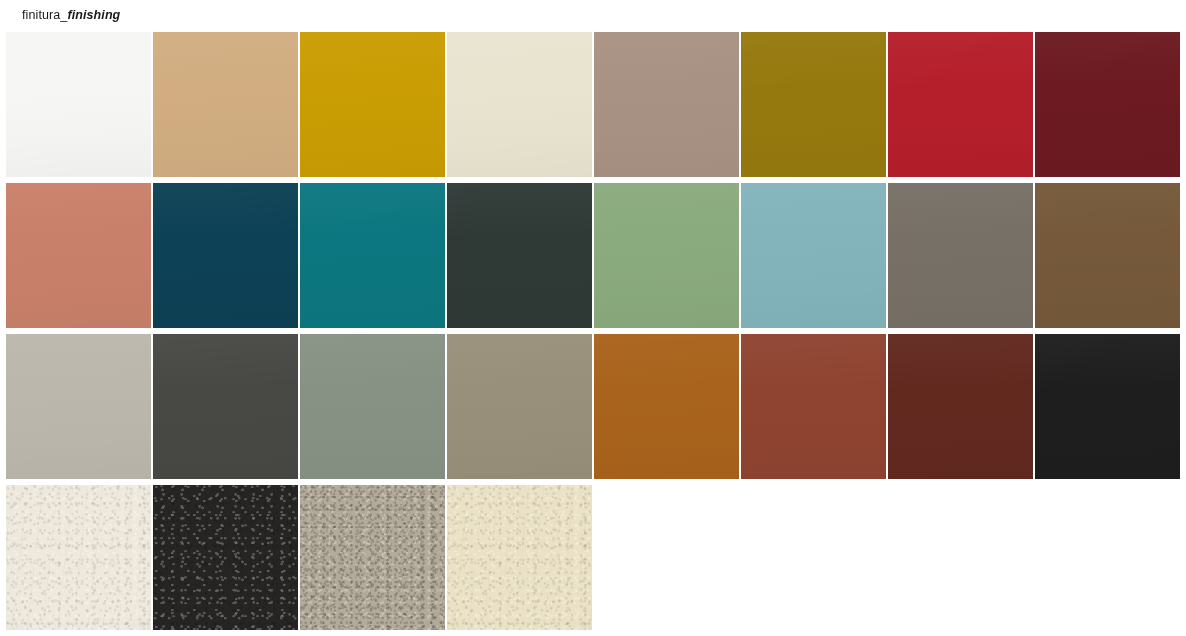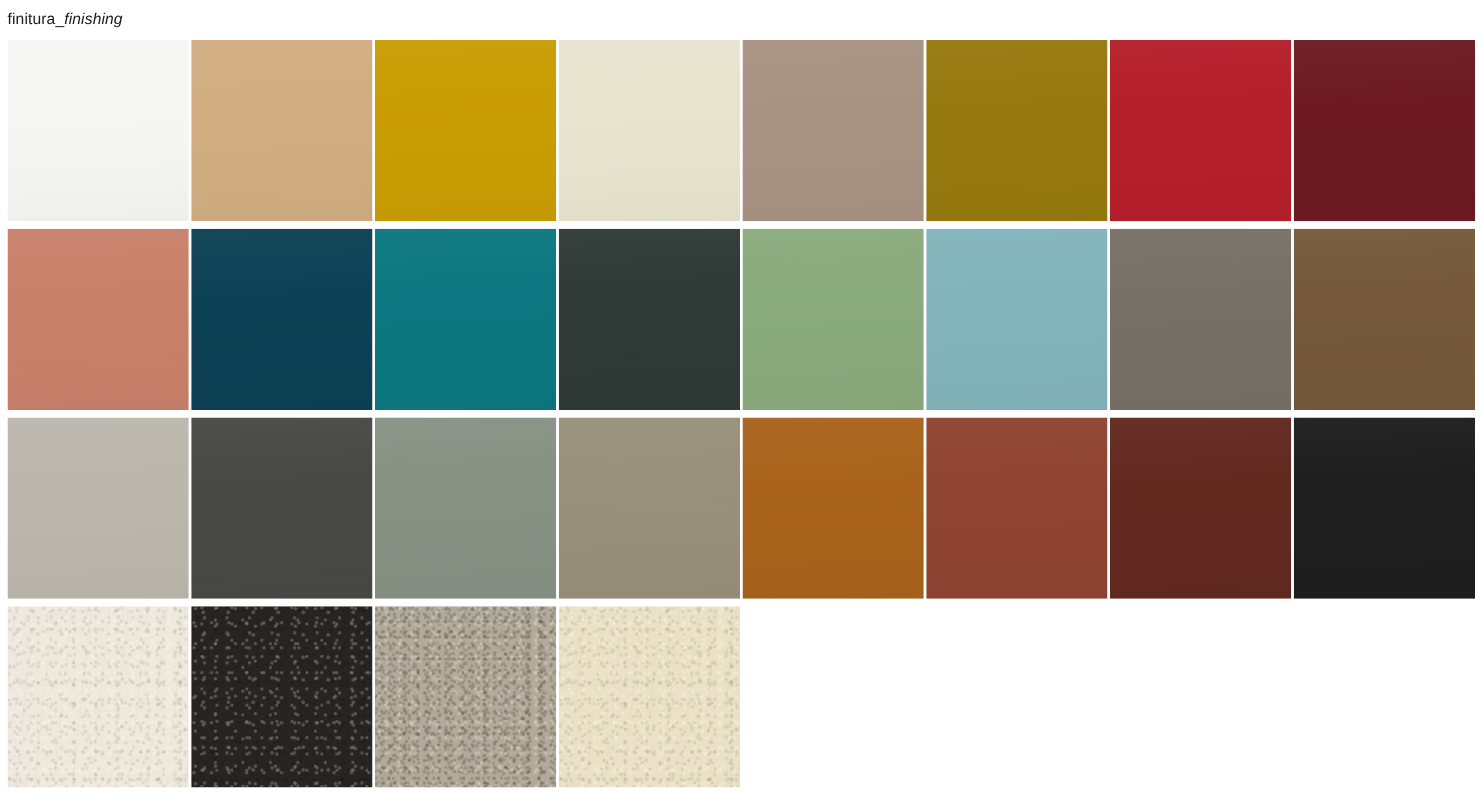--- a/index.html
+++ b/index.html
@@ -25,22 +25,22 @@
     position: absolute;
     left: 6px;
     top: 8px;
     font-size: 12.5px;
     line-height: 15px;
     color: #1a1a1a;
     letter-spacing: 0.1px;
     white-space: nowrap;
     font-weight: 400;
   }
-  .section-title .t-regular { font-style: normal; }
-  .section-title .t-italic  { font-style: italic; }
+  .section-title .t-regular { font-style: normal; margin-left: 16px; }
+  .section-title .t-italic  { font-style: italic; font-weight: bold; }
 
   .swatch-grid {
     position: absolute;
     left: 6px;
     top: 32px;
     width: 1168px;
     display: flex;
     flex-direction: column;
     gap: 6px;
   }

